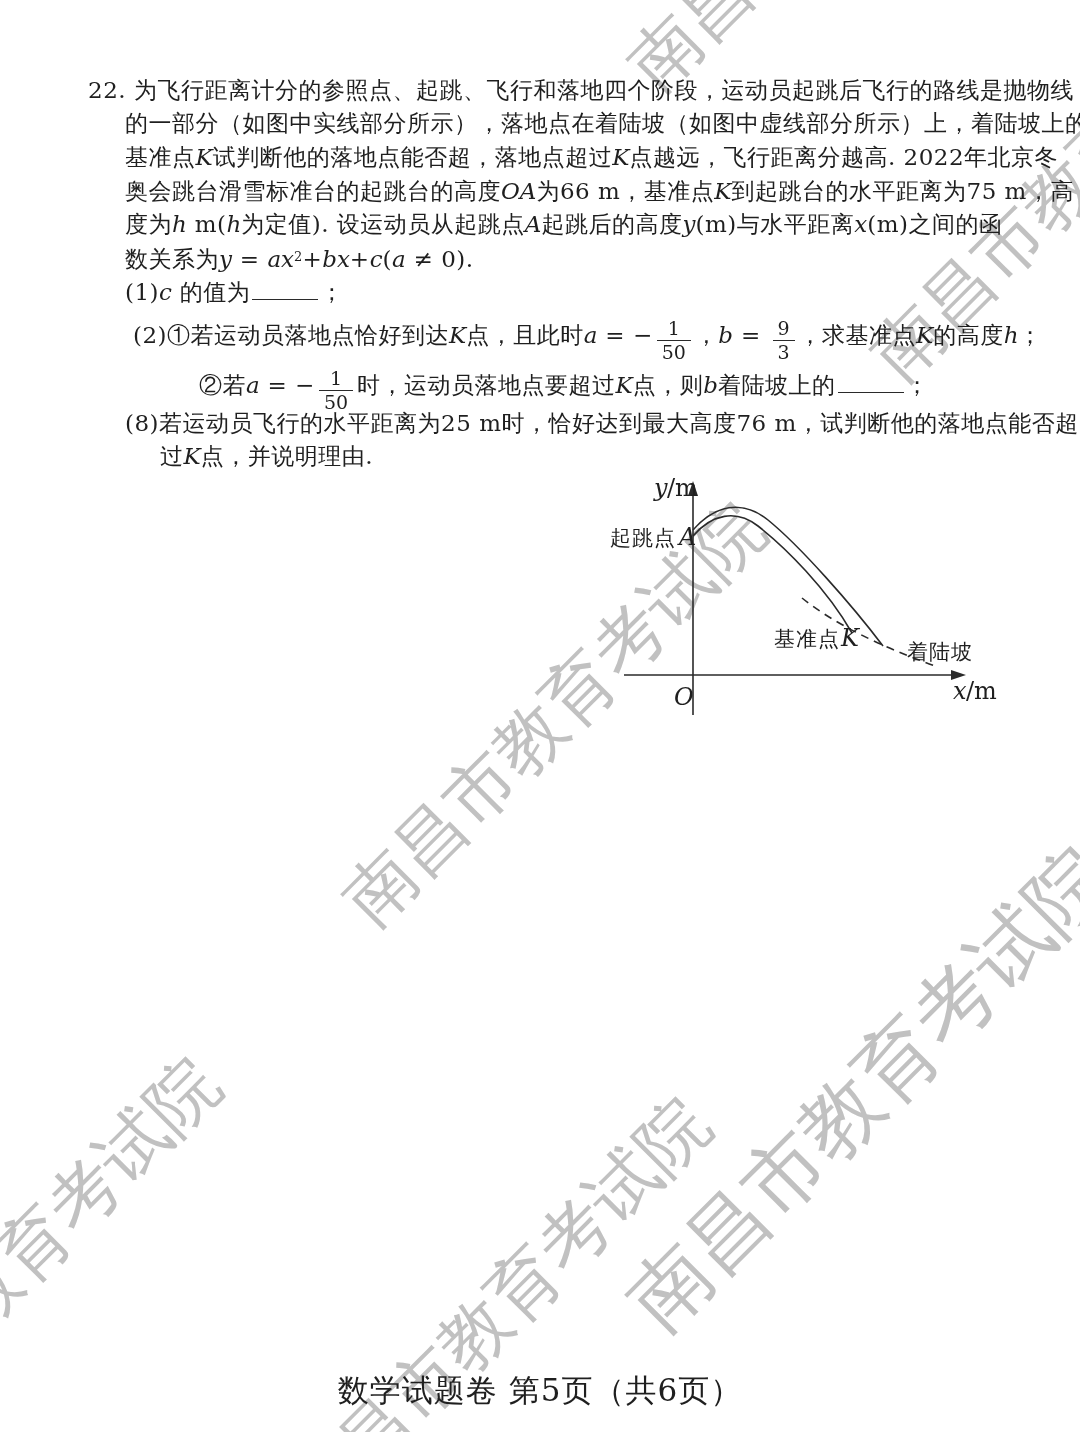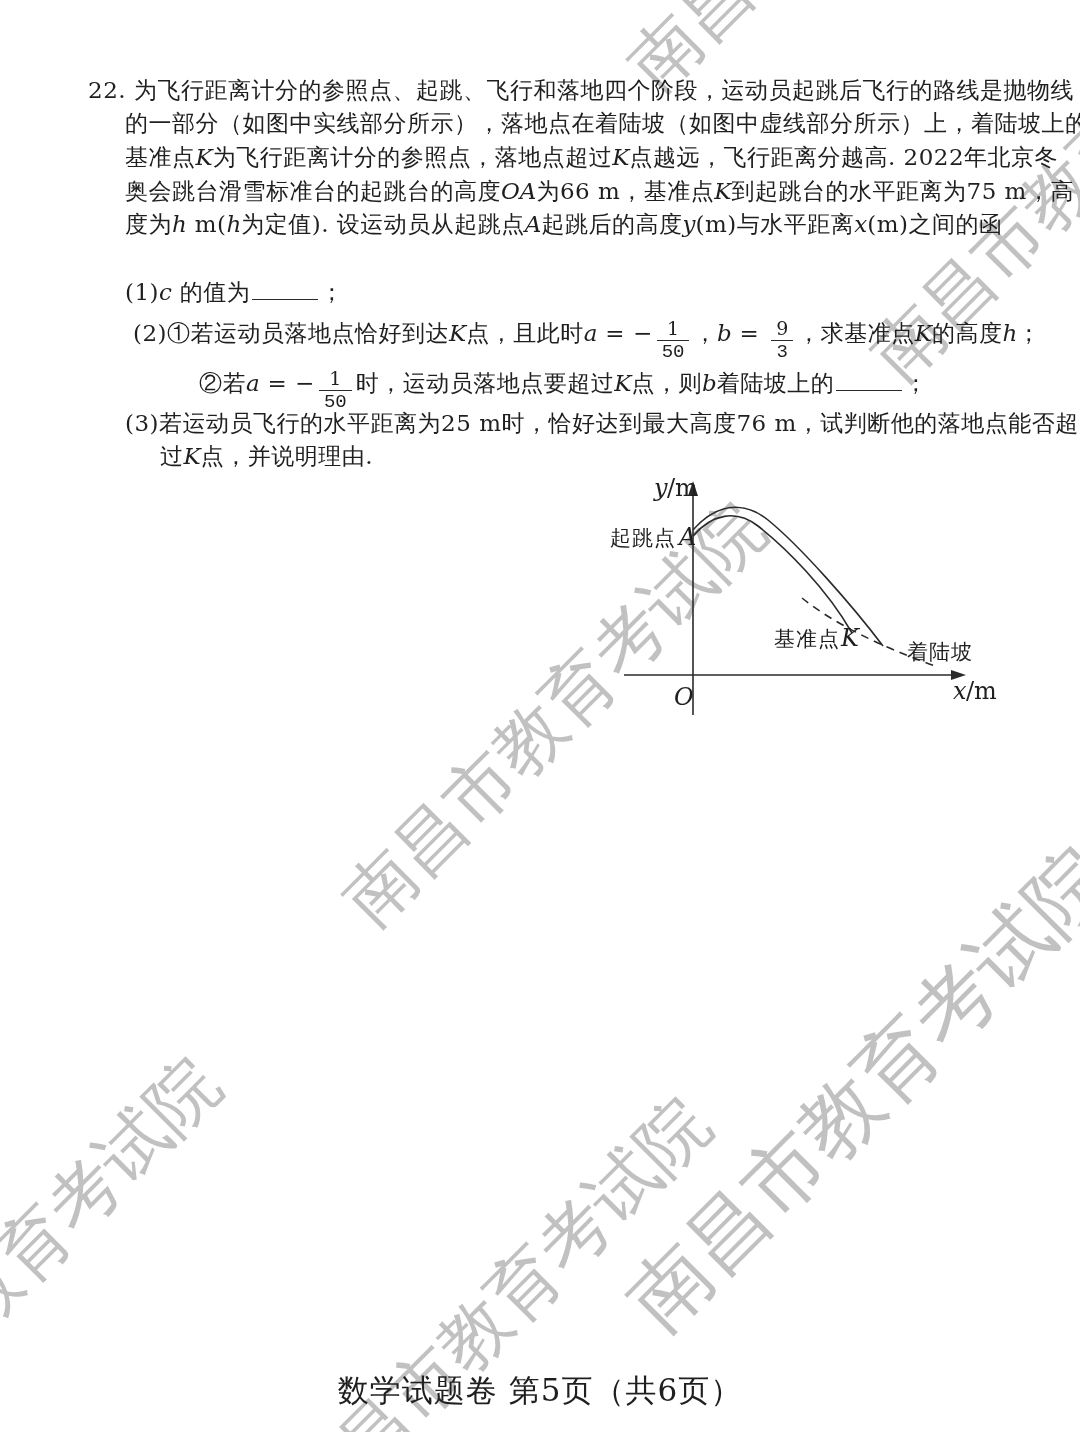--- a/index.html
+++ b/index.html
@@ -23,21 +23,21 @@
     position:absolute; white-space:nowrap; z-index:2;
     font-size:23px; line-height:26px; letter-spacing:.5px;
   }
   .tline i{font-family:"DejaVu Serif","Liberation Serif",serif; font-style:italic; letter-spacing:0;}
   .tline sup{font-size:13px; vertical-align:6px; letter-spacing:0;}
   .frac{
     display:inline-block; vertical-align:-16px; text-align:center;
     font-size:19px; line-height:1.12; margin:0 4px; letter-spacing:0;
   }
   .frac .ft{display:block; padding:0 5px 1px 5px; border-bottom:1.5px solid #2a2a2a;}
-  .frac .fb{display:block; padding:1px 5px 0 5px;font-family:Liberation Mono, monospace;}
+  .frac .fb{display:block; padding:1px 5px 0 5px;}
   .blank{
     display:inline-block; width:66px; height:17px; margin:0 2px;
     border-bottom:1.6px solid #2a2a2a;
   }
   
   .diagram{position:absolute; left:580px; top:465px; width:430px; height:255px; z-index:2;}
   .diagram text{fill:#1f1f1f; font-family:"DejaVu Serif","Liberation Serif",serif;}
   .diagram .cjk{font-size:21px; letter-spacing:1px;}
   .diagram .math{font-size:24px;}
   .diagram .it{font-style:italic;}
@@ -54,27 +54,28 @@
 
   <div class="wm" style="left:840px; top:-120px;">南昌市教育考试院</div>
   <div class="wm" style="left:1083px; top:170px;">南昌市教育考试院</div>
   <div class="wm" style="left:555px; top:715px;">南昌市教育考试院</div>
   <div class="wm big" style="left:870px; top:1090px;">南昌市教育考试院</div>
   <div class="wm" style="left:10px; top:1270px;">南昌市教育考试院</div>
   <div class="wm" style="left:500px; top:1310px;">南昌市教育考试院</div>
 
   <div class="tline" style="left:88px;  top:77px;"><span>22. </span><span>为飞行距离计分的参照点、起跳、飞行和落地四个阶段，运动员起跳后飞行的路线是抛物线</span></div>
   <div class="tline" style="left:125px; top:110px;"><span>的一部分（如图中实线部分所示），落地点在着陆坡（如图中虚线部分所示）上，着陆坡上的</span></div>
-  <div class="tline" style="left:125px; top:144px;"><span>基准点</span><i>K</i><span>为飞行距离计分的参照点，落地点超过</span><i>K</i><span>点越远，飞行距离分越高. 2022年北京冬</span></div>
+  <div class="tline" style="left:125px; top:144px;"><span>基准点</span><i>K</i><span>试判断他的落地点能否超，落地点超过</span><i>K</i><span>点越远，飞行距离分越高. 2022年北京冬</span></div>
   <div class="tline" style="left:125px; top:178px;"><span>奥会跳台滑雪标准台的起跳台的高度</span><i>OA</i><span>为66 m，基准点</span><i>K</i><span>到起跳台的水平距离为75 m，高</span></div>
   <div class="tline" style="left:125px; top:211px;"><span>度为</span><i>h</i><span> m(</span><i>h</i><span>为定值). 设运动员从起跳点</span><i>A</i><span>起跳后的高度</span><i>y</i><span>(m)与水平距离</span><i>x</i><span>(m)之间的函</span></div>
+  <div class="tline" style="left:125px; top:244px;"><span>数关系为</span><i>y</i><span> = </span><i>ax</i><sup>2</sup><span>+</span><i>bx</i><span>+</span><i>c</i><span>(</span><i>a</i><span> ≠ 0).</span></div>
   <div class="tline" style="left:125px; top:279px;"><span>(1)</span><i>c</i><span> 的值为</span><span class="blank"></span><span>；</span></div>
   <div class="tline" style="left:125px; top:318px;margin-left:8px;"><span>(2)①若运动员落地点恰好到达</span><i>K</i><span>点，且此时</span><i>a</i><span> = −</span><span class="frac"><span class="ft">1</span><span class="fb">50</span></span><span>，</span><i>b</i><span> = </span><span class="frac"><span class="ft">9</span><span class="fb">3</span></span><span>，求基准点</span><i>K</i><span>的高度</span><i>h</i><span>；</span></div>
   <div class="tline" style="left:160px; top:368px;margin-left:39px;"><span>②若</span><i>a</i><span> = −</span><span class="frac"><span class="ft">1</span><span class="fb">50</span></span><span>时，运动员落地点要超过</span><i>K</i><span>点，则</span><i>b</i><span>着陆坡上的</span><span class="blank"></span><span>；</span></div>
-  <div class="tline" style="left:125px; top:410px;"><span>(3)若运动员飞行的水平距离为25 m时，恰好达到最大高度76 m，试判断他的落地点能否超</span></div>
+  <div class="tline" style="left:125px; top:410px;"><span>(8)若运动员飞行的水平距离为25 m时，恰好达到最大高度76 m，试判断他的落地点能否超</span></div>
   <div class="tline" style="left:160px; top:443px;text-align:right;"><span>过</span><i>K</i><span>点，并说明理由.</span></div>
 
   <svg class="diagram" viewBox="0 0 430 255">
 
     <line x1="113" y1="26" x2="113" y2="250" stroke="#2a2a2a" stroke-width="1.6"></line>
     <polygon points="113,16 108,31 118,31" fill="#2a2a2a"></polygon>
     <line x1="44" y1="210" x2="377" y2="210" stroke="#2a2a2a" stroke-width="1.6"></line>
     <polygon points="386,210 371,205 371,215" fill="#2a2a2a"></polygon>
 
     <path d="M 113,71 C 132,49 156,44 178,61 C 206,83 247,124 272,168" fill="none" stroke="#2a2a2a" stroke-width="1.6"></path>

